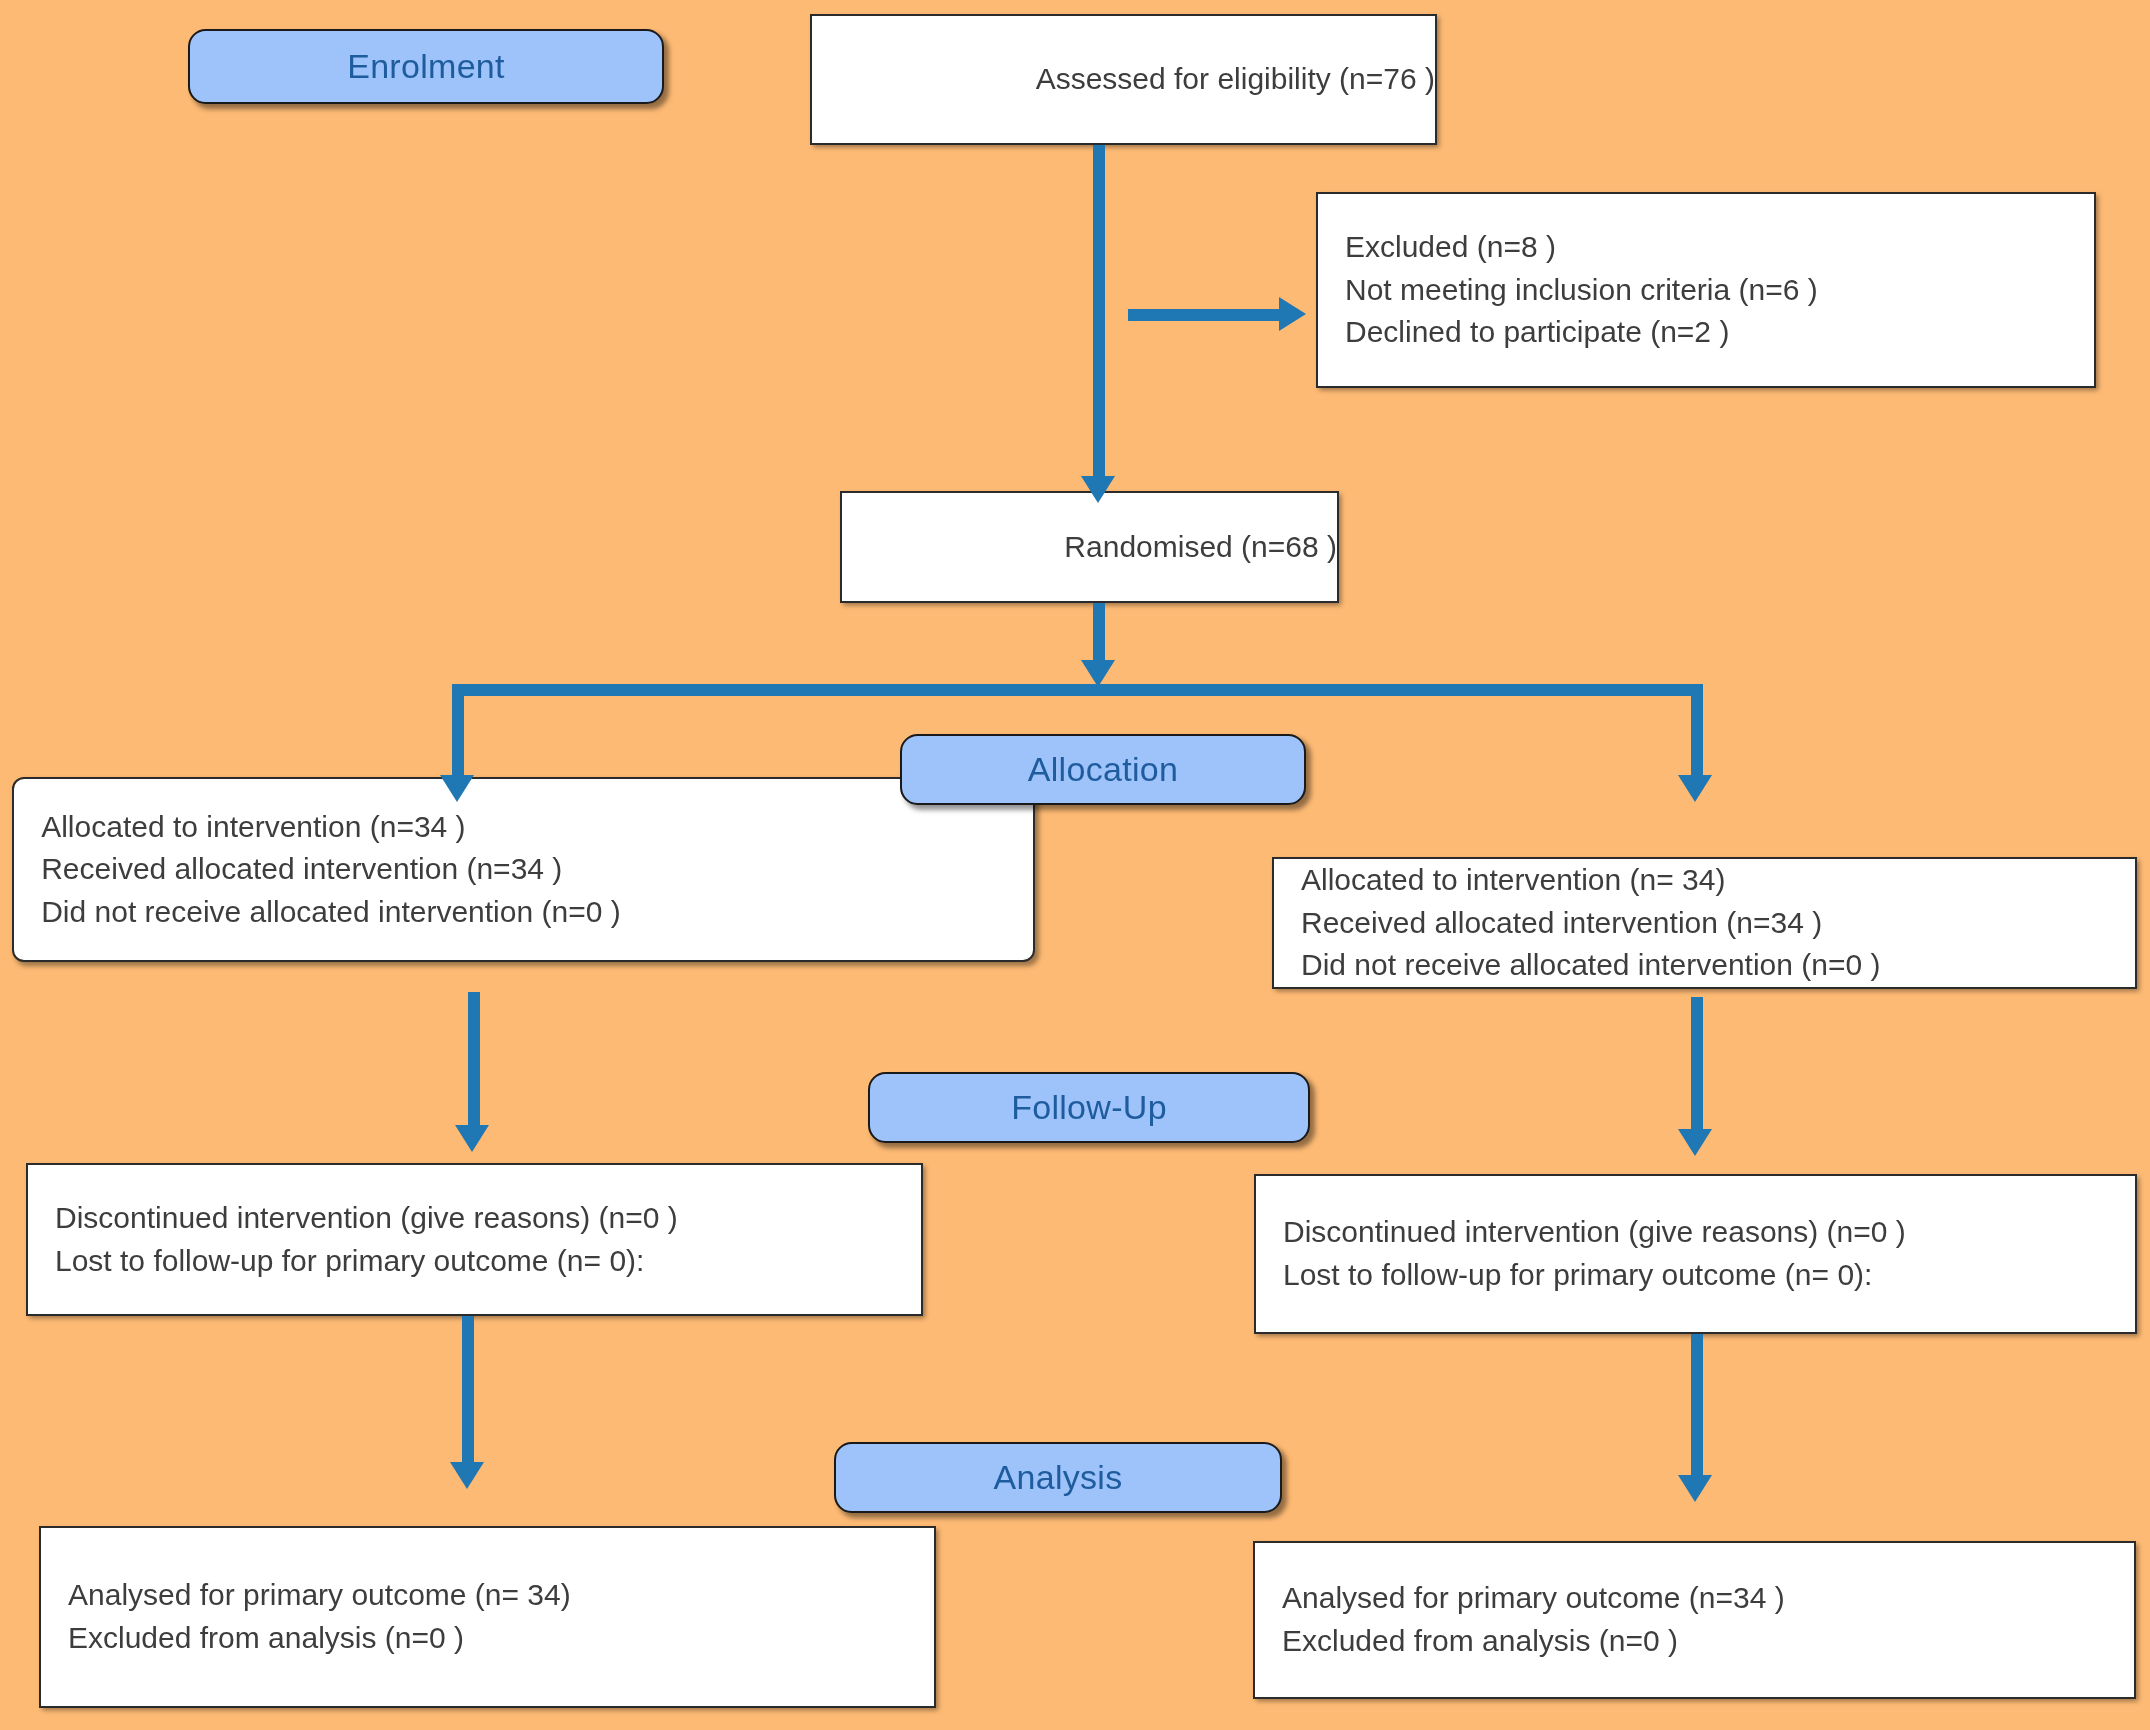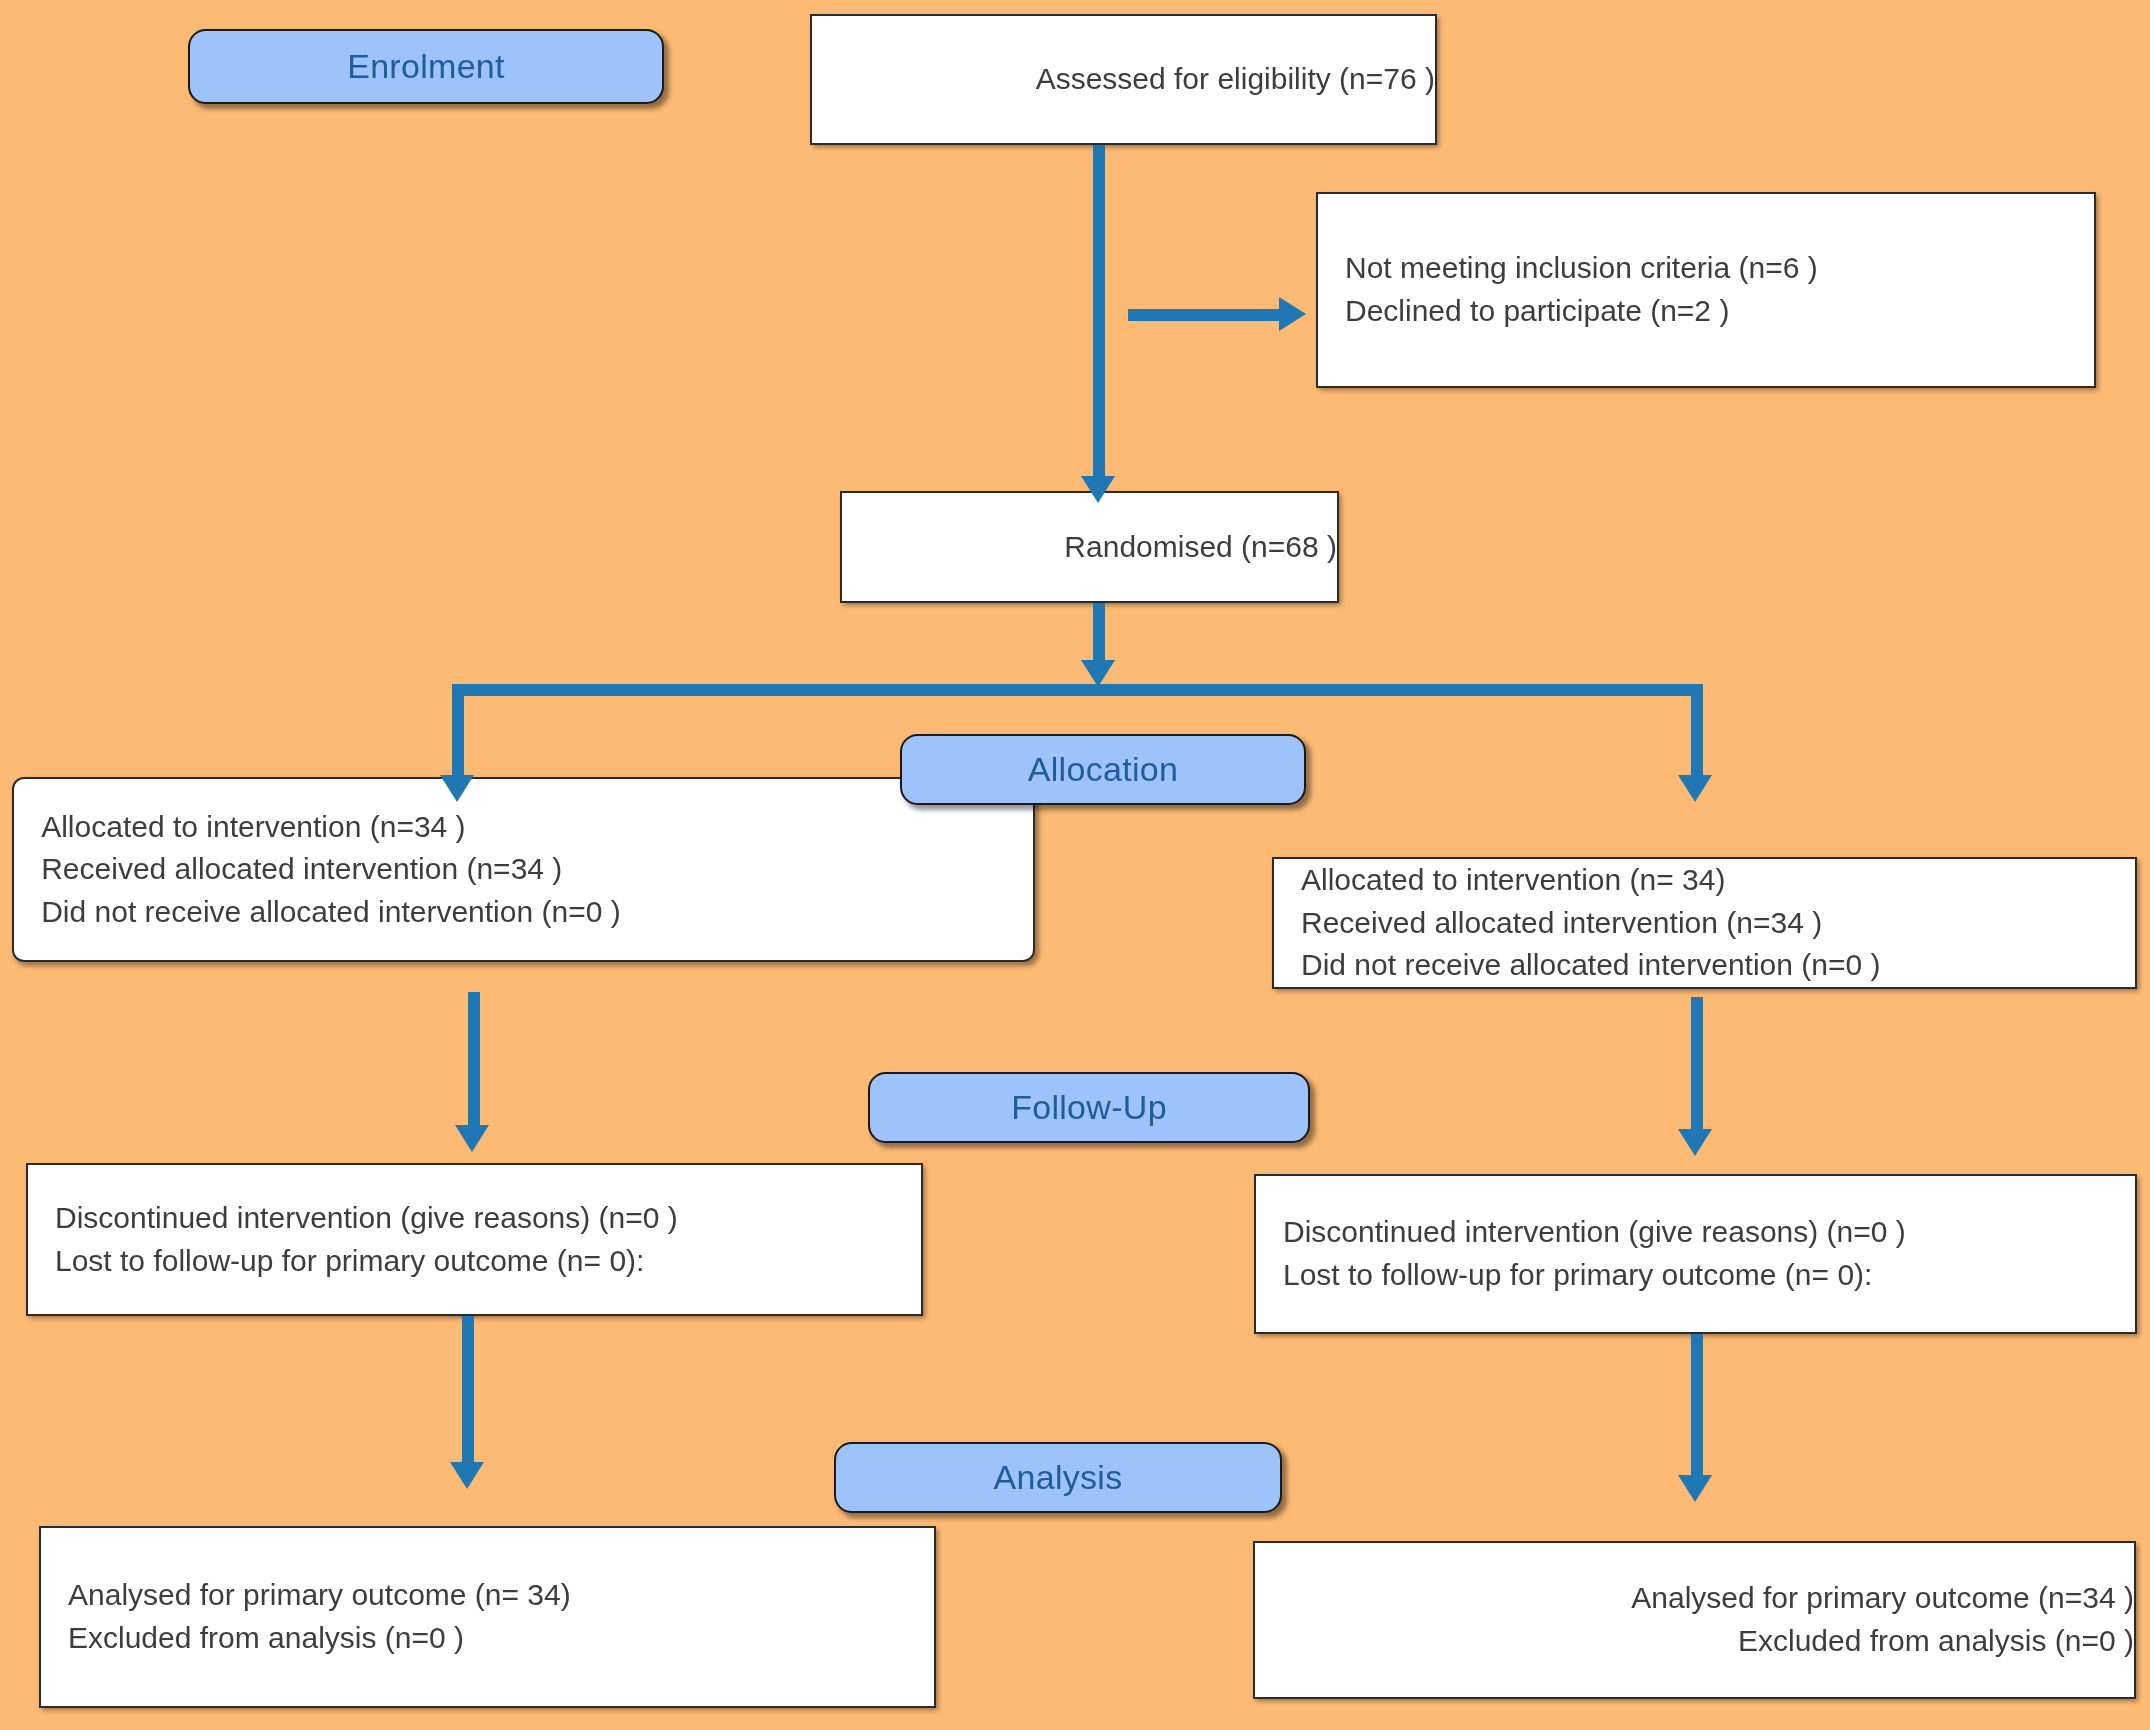--- a/index.html
+++ b/index.html
@@ -98,20 +98,21 @@
     <div class="line">Assessed for eligibility (n=76 )</div>
   </div>
 
   <div class="conn" style="left:1093px; top:145px; width:11.6px; height:338px;"></div>
   <div class="arrowhead-down" style="left:1081px; top:476px;"></div>
 
   <div class="conn" style="left:1128px; top:309px; width:153px; height:11.6px;"></div>
   <div class="arrowhead-right" style="left:1279px; top:297px;"></div>
 
   <div class="node" style="left:1316px; top:192px; width:780px; height:196px;">
+    <div class="line">Excluded (n=8 )</div>
     <div class="line">Not meeting inclusion criteria (n=6 )</div>
     <div class="line">Declined to participate (n=2 )</div>
   </div>
 
   <div class="node center" style="left:840px; top:491px; width:499px; height:112px;">
     <div class="line">Randomised (n=68 )</div>
   </div>
 
   <div class="conn" style="left:1093px; top:603px; width:11.6px; height:65px;"></div>
   <div class="arrowhead-down" style="left:1081px; top:660px;"></div>
@@ -168,19 +169,19 @@
 
   <div class="badge" style="left:834px; top:1442px; width:448px; height:71px;">
     <span>Analysis</span>
   </div>
 
   <div class="node" style="left:39px; top:1526px; width:897px; height:182px;">
     <div class="line">Analysed for primary outcome (n= 34)</div>
     <div class="line">Excluded from analysis (n=0 )</div>
   </div>
 
-  <div class="node" style="left:1253px; top:1541px; width:883px; height:158px;text-align:right;">
+  <div class="node" style="left:1253px; top:1541px; width:883px; height:158px;">
     <div class="line">Analysed for primary outcome (n=34 )</div>
     <div class="line">Excluded from analysis (n=0 )</div>
   </div>
 
 </div>
 
 
 </body></html>

